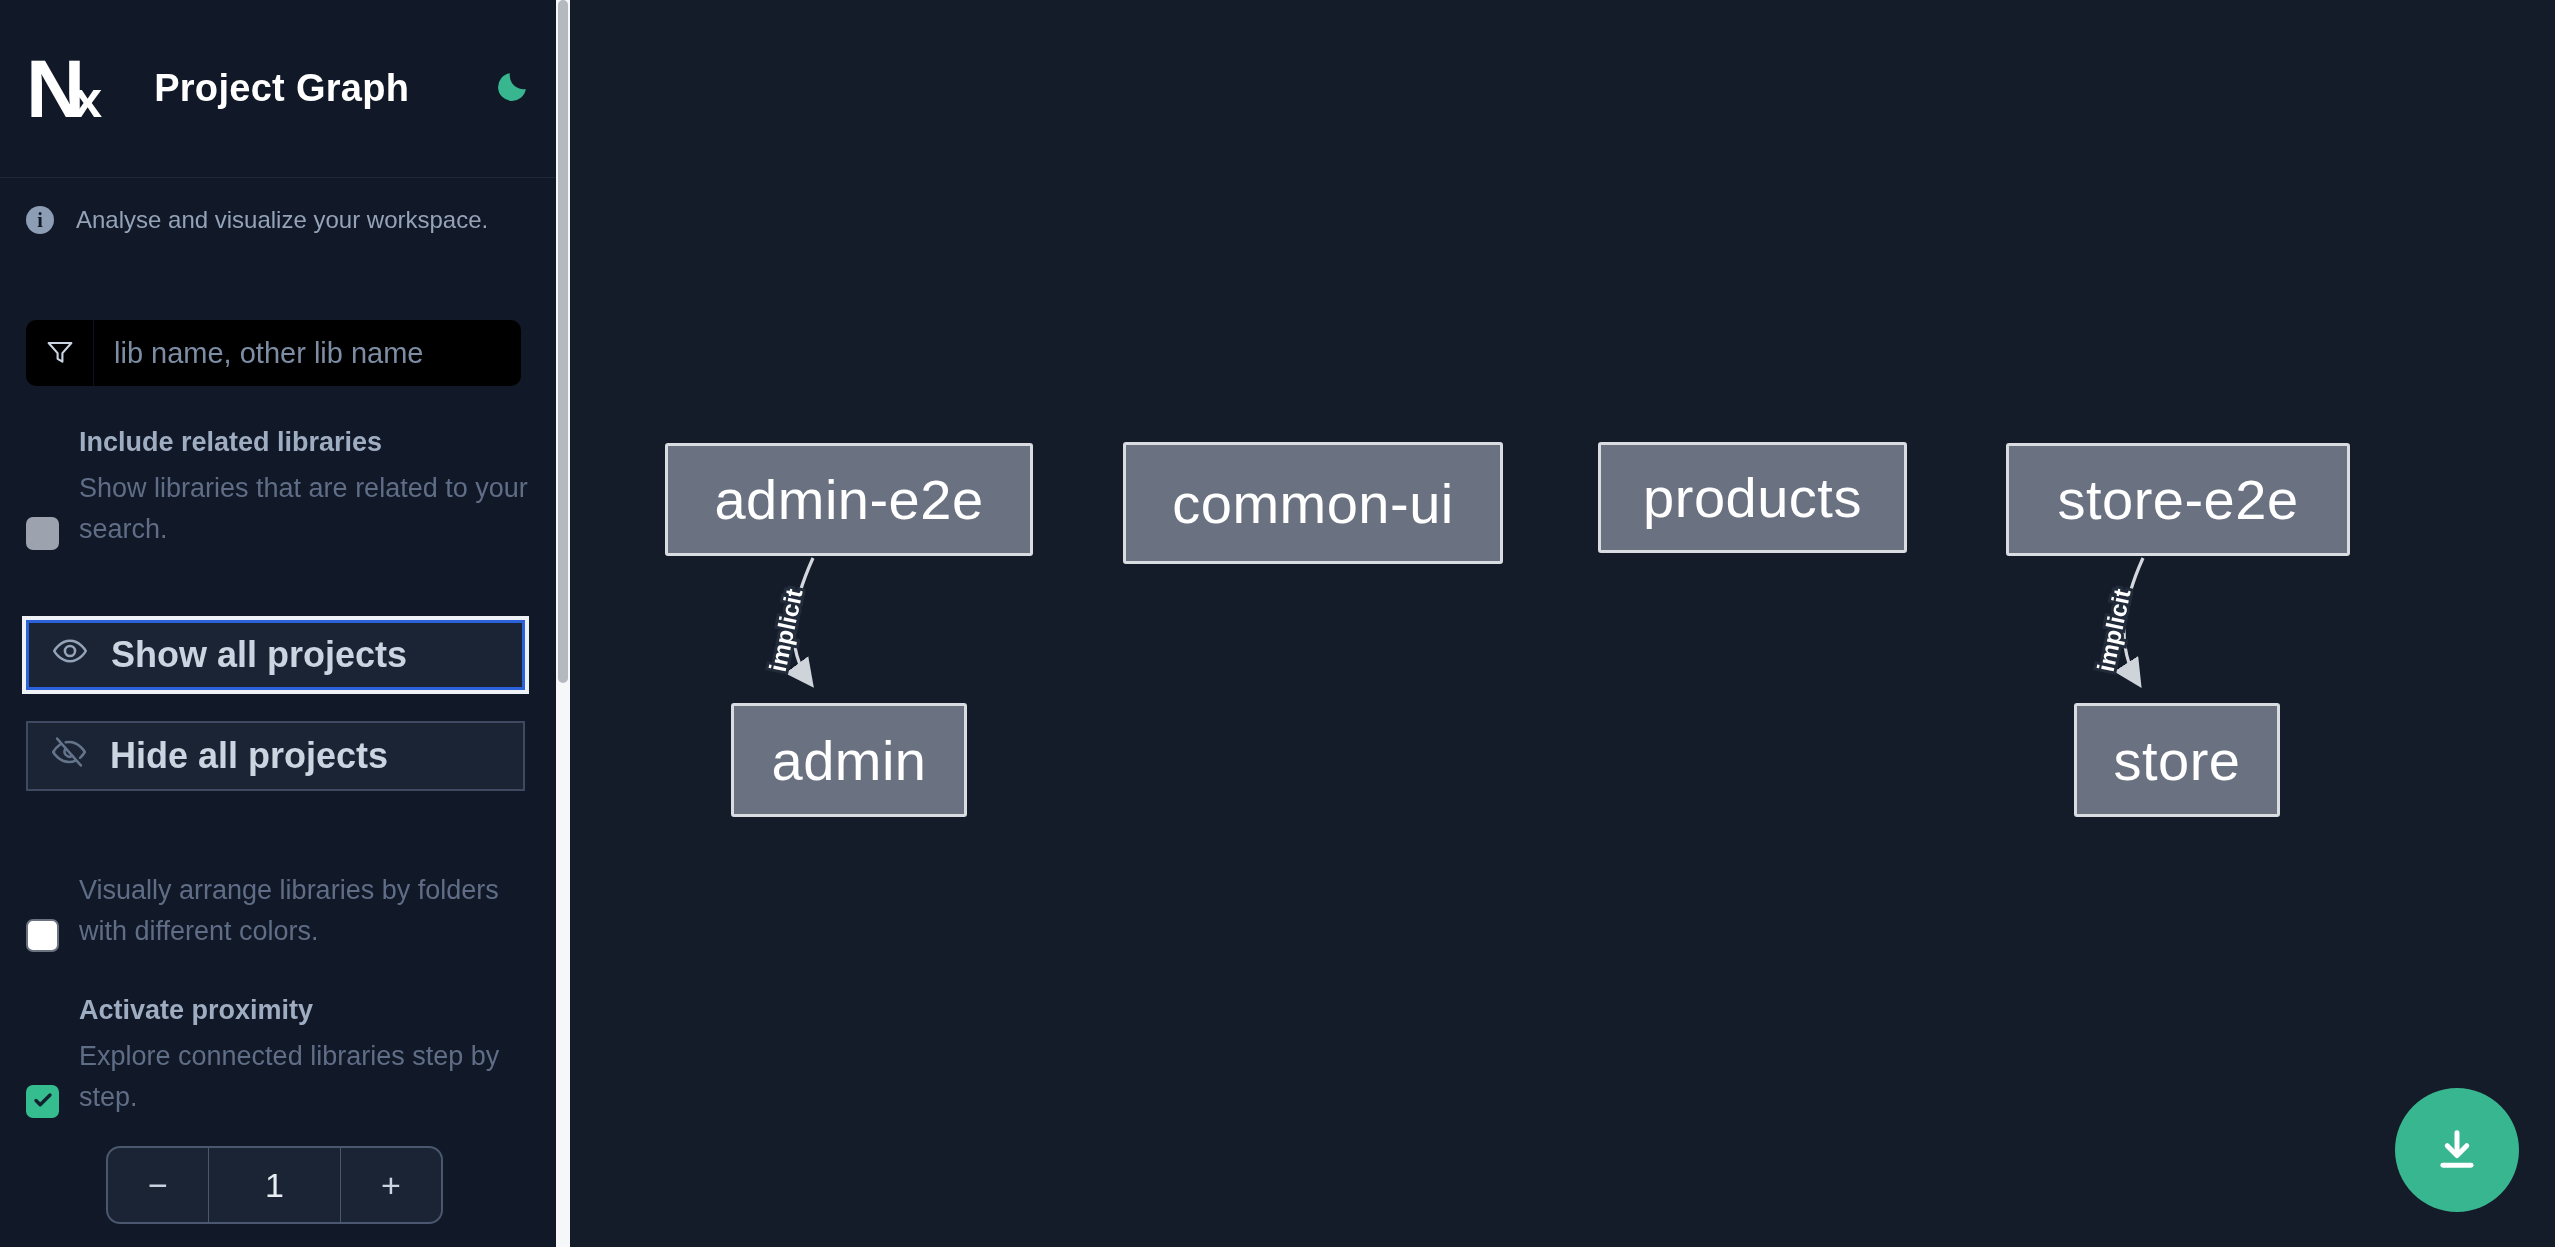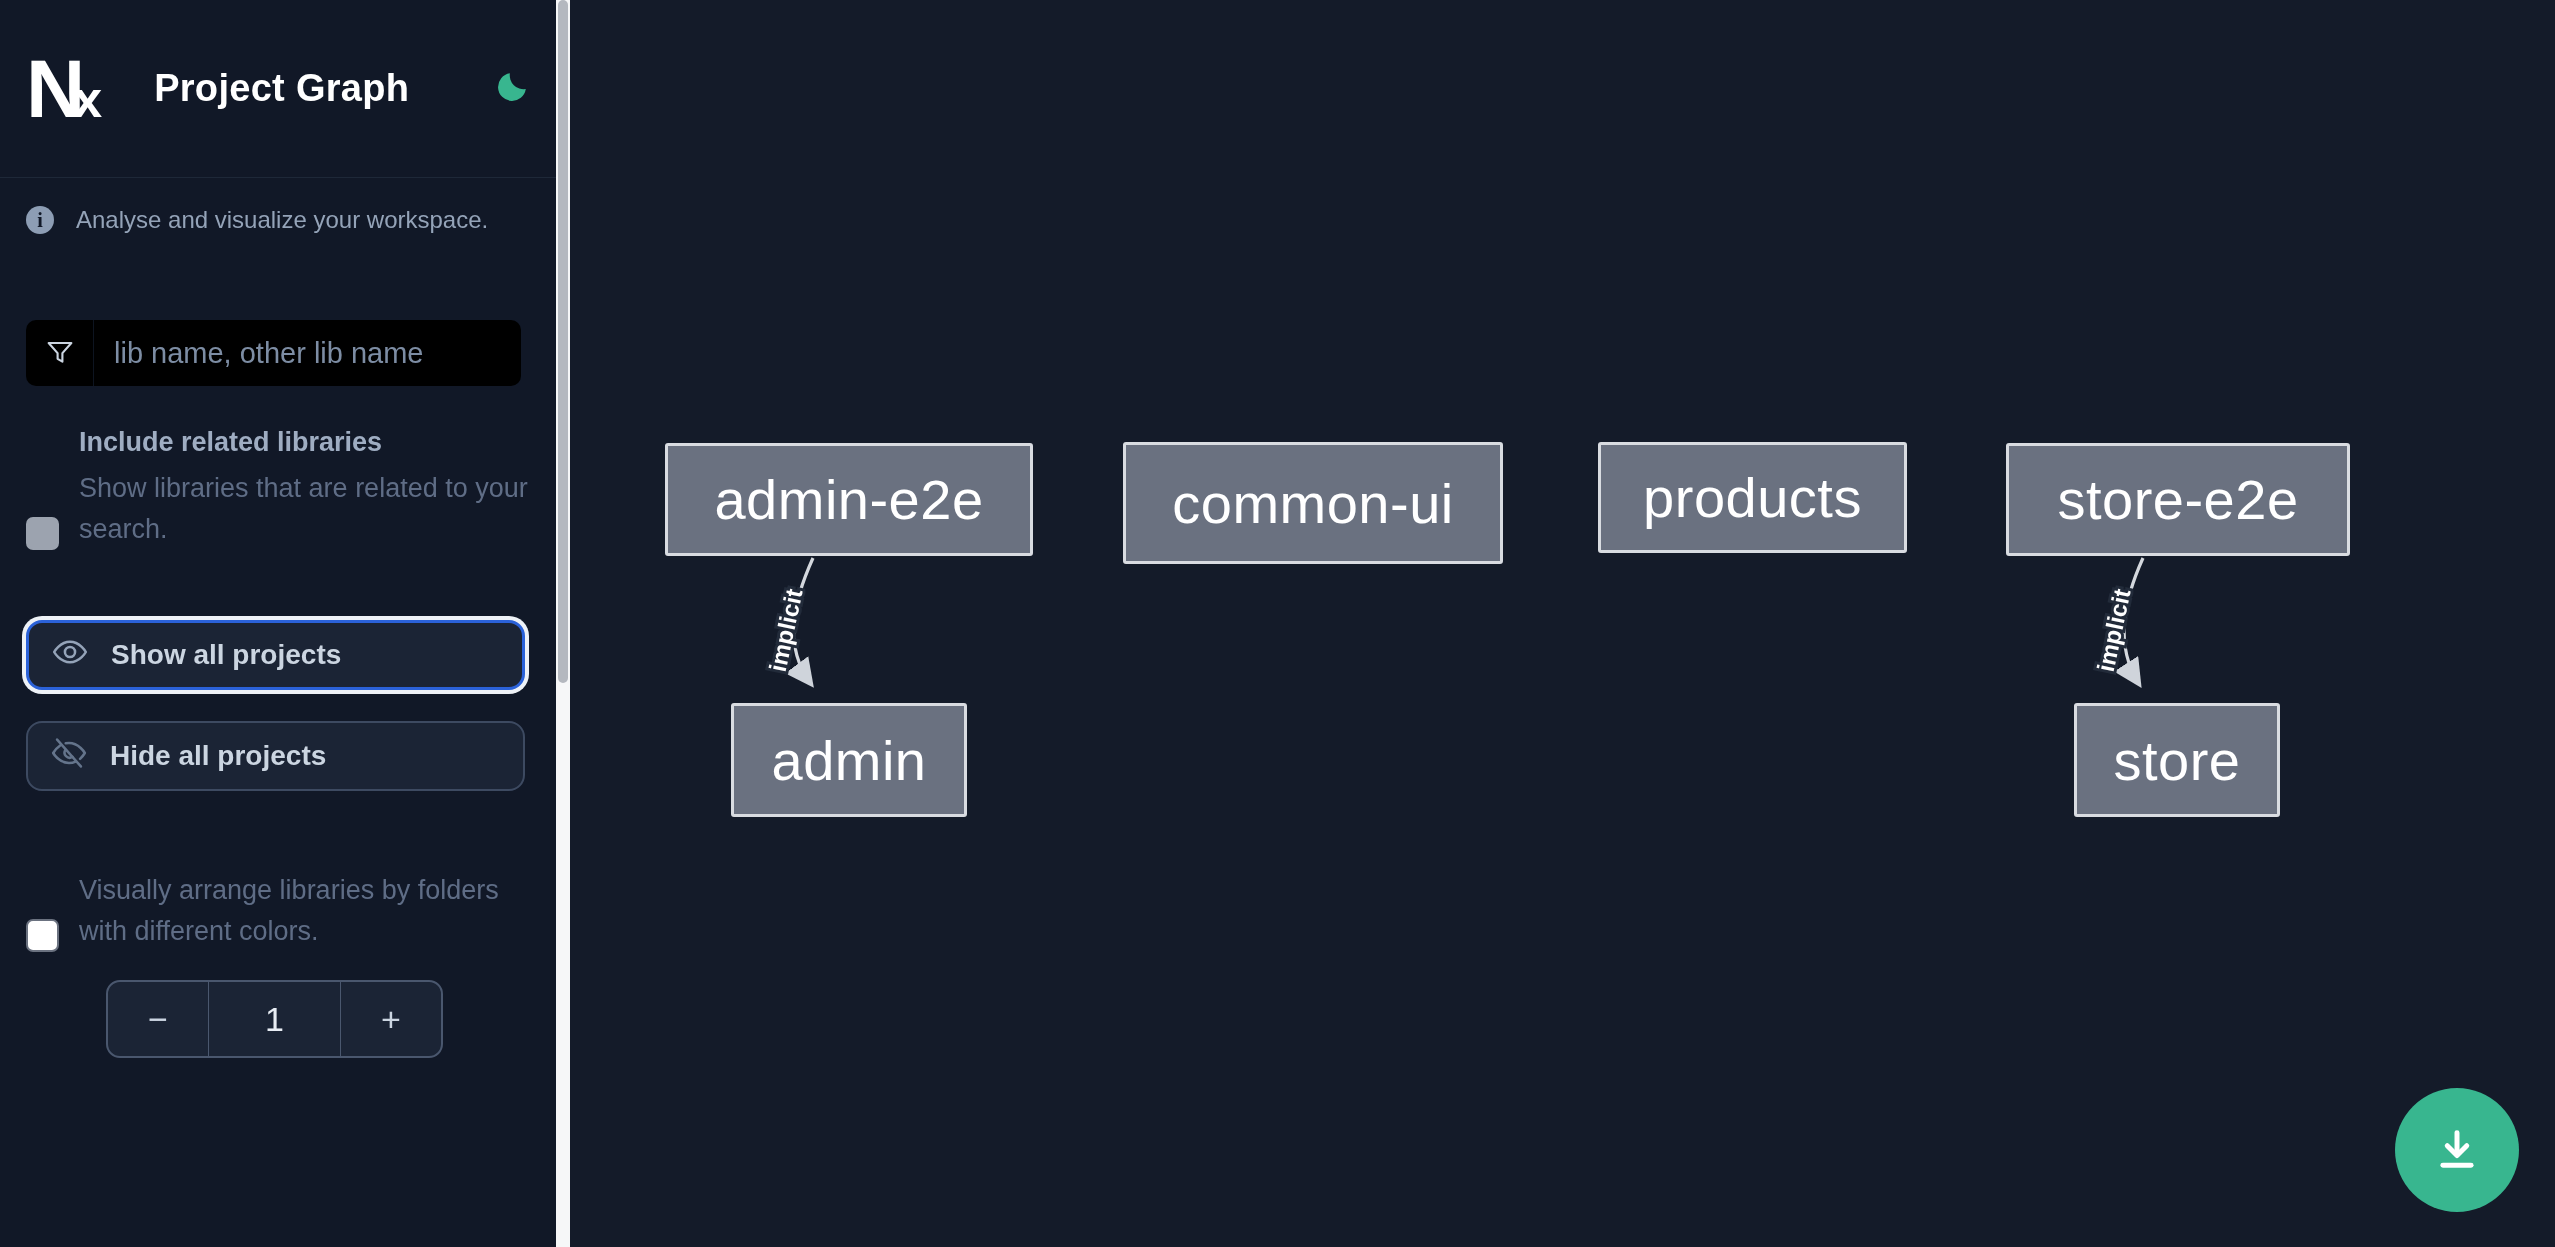--- a/index.html
+++ b/index.html
@@ -41,22 +41,22 @@
   .checkbox { width:33px; height:33px; border-radius:7px; flex:none; margin-top:1px;
     cursor:pointer; }
   .cb-gray  { background:#9ca3af; }
   .cb-white { background:#ffffff; border:2px solid #6b7280; }
   .cb-green { background:#35bd90; display:flex; align-items:center; justify-content:center; }
   .toggle-title { font-size:27px; font-weight:600; color:#9fadc2; line-height:33px; }
   .toggle-desc  { font-size:27px; color:#5f6d86; line-height:41px; margin-top:9px;
     max-width:485px; }
 
   .proj-btn { display:flex; align-items:center; gap:22px; width:499px; height:70px;
-    margin-left:26px; border-radius:16px; background:#1b2435; color:#cbd5e1;
-    font-size:28px; font-weight:600; padding-left:22px; cursor:pointer;
+    margin-left:26px; border-radius:0; background:#1b2435; color:#cbd5e1;
+    font-size:36px; font-weight:600; padding-left:22px; cursor:pointer;
     font-family:"Liberation Sans", sans-serif; }
   .btn-show { margin-top:70px; border:3px solid #2b62d9; box-shadow:0 0 0 4px #eef2f7; }
   .btn-hide { margin-top:31px; border:2px solid #3d4a61; }
   .proj-btn svg { flex:none; }
 
   .mt-group { margin-top:70px; }
   .mt-prox  { margin-top:42px; }
 
   .stepper { margin:28px 0 0 106px; width:337px; height:78px; background:#1b2435;
     border:2px solid #4a576e; border-radius:14px; display:flex; align-items:stretch;
@@ -158,20 +158,33 @@
     <span>Hide all projects</span>
   </button>
 
   <div class="toggle-row mt-group">
     <span class="checkbox cb-white"></span>
     <div>
       <div class="toggle-desc">Visually arrange libraries by folders with different colors.</div>
     </div>
   </div>
 
+  <div class="toggle-row mt-prox">
+    <span class="checkbox cb-green">
+      <span>
+        <svg width="24" height="24" viewBox="0 0 24 24" fill="none" stroke="#14202f" stroke-width="3.4" stroke-linecap="round" stroke-linejoin="round">
+          <path d="M5 12.5l4.2 4.2L19 7"></path>
+        </svg>
+      </span>
+    </span>
+    <div>
+      <div class="toggle-title">Activate proximity</div>
+      <div class="toggle-desc">Explore connected libraries step by step.</div>
+    </div>
+  </div>
 
   <div class="stepper">
     <button class="stepper-btn">−</button>
     <div class="stepper-value">1</div>
     <button class="stepper-btn">+</button>
   </div>
 
 </aside>
 
 <div class="sb-scrollbar">

